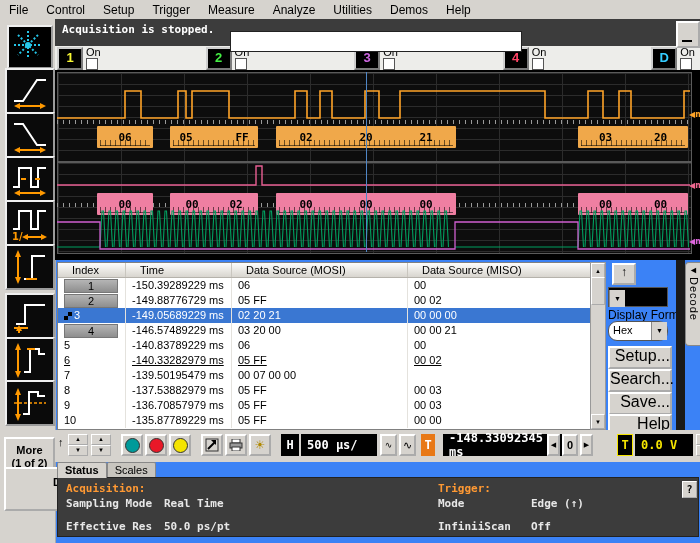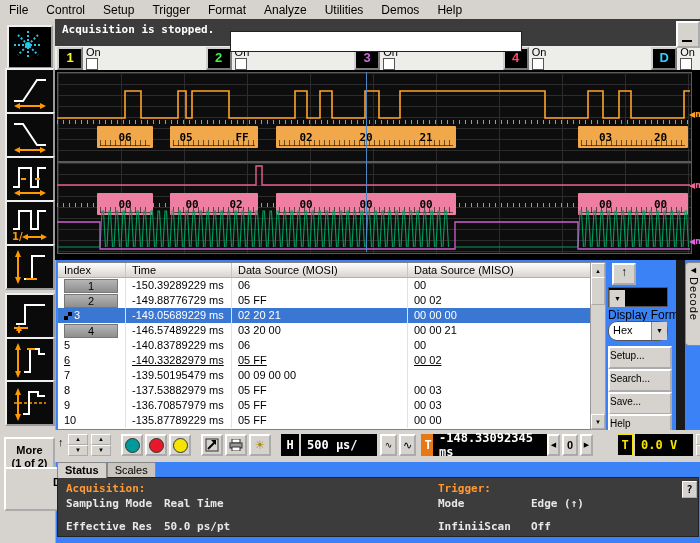--- a/index.html
+++ b/index.html
@@ -62,21 +62,21 @@
   .trigline{position:absolute;left:311px;top:2px;width:1px;height:180px;background:#4f86c6;z-index:5;}
   .marker{position:absolute;left:634px;font-size:8px;font-weight:bold;z-index:6;
     font-family:"DejaVu Sans",sans-serif;white-space:nowrap;cursor:pointer;}
 
   
   .listing{position:absolute;left:57px;top:262px;width:533px;height:166px;background:#fff;
     border:1px solid #808080;font-size:11px;}
   .lrow{display:grid;grid-template-columns:68px 106px 176px 1fr;height:15px;line-height:15px;}
   .lhead{background:linear-gradient(#fdfdfd,#e7e5e0 60%,#d8d5cf);border-bottom:1px solid #b5b2ab;
     height:14px;line-height:14px;}
-  .lhead span{padding-left:6px;border-right:1px solid #c9c6bf;overflow:hidden;white-space:nowrap;}
+  .lhead span{padding-left:6px;border-right:1px solid #c9c6bf;overflow:hidden;white-space:nowrap;margin-left:8px;}
   .lcell{padding-left:6px;border-right:1px solid #e4e2dd;overflow:hidden;white-space:nowrap;}
   .lrow.sel{background:#3a77d2;color:#fff;}
   .lrow.u .lcell{text-decoration:underline;}
   .idxblk{display:inline-block;width:52px;text-align:center;background:linear-gradient(#b5b5b5,#8e8e8e);
     border:1px solid #777;height:12px;line-height:12px;margin-top:1px;}
   .grid-icon{display:inline-block;width:8px;height:8px;margin-right:2px;vertical-align:middle;
     background:repeating-conic-gradient(#000 0 25%,transparent 0 50%);background-size:8px 8px;}
   .vscroll{position:absolute;left:590px;top:262px;width:14px;height:166px;background:#d6d3ce;
     border:1px solid #999;}
   .sbtn{position:absolute;left:0;width:12px;height:13px;background:#d6d3ce;border:1px outset #fff;
@@ -89,21 +89,21 @@
   .up-nav{position:absolute;left:8px;top:3px;width:20px;height:18px;background:#d6d3ce;
     border:2px outset #fff;text-align:center;font-size:12px;font-weight:bold;line-height:15px;cursor:pointer;}
   .combo{position:absolute;left:4px;width:58px;height:18px;border:1px solid #555;display:flex;cursor:pointer;}
   .combo .val{flex:1;font-size:11px;font-weight:bold;padding:2px 0 0 4px;overflow:hidden;white-space:nowrap;}
   .combo .drop{width:15px;background:#d6d3ce;border-left:1px solid #888;text-align:center;
     font-size:7px;line-height:17px;}
   .combo.dark{background:#000;} .combo.dark .val{color:#3aa0ff;}
   .combo.light{background:#fff;}
   .dlabel{position:absolute;left:4px;font-size:12px;}
   .dbtn{position:absolute;left:4px;width:60px;height:19px;background:#d6d3ce;border:2px outset #fff;
-    font-size:10px;text-align:left;line-height:16px;cursor:pointer;}
+    font-size:16px;text-align:right;line-height:16px;cursor:pointer;}
   .darkstrip{position:absolute;left:72px;top:0;width:9px;height:172px;background:#1a1a1a;}
   .decode-tab{position:absolute;left:81px;top:2px;width:17px;height:82px;background:#d6d3ce;
     border:1px solid #888;border-right:none;border-radius:4px 0 0 4px;font-size:11px;}
   .decode-tab .arr{position:absolute;left:3px;top:2px;font-size:9px;}
   .decode-tab .vtxt{position:absolute;left:2px;top:14px;writing-mode:vertical-rl;letter-spacing:1px;}
 
   
   .toolbar{position:absolute;left:55px;top:430px;width:645px;height:32px;background:#d6d3ce;}
   .tb{position:absolute;top:4px;height:22px;box-sizing:border-box;}
   .tbtn{background:#d6d3ce;border:2px outset #fff;display:flex;align-items:center;
@@ -132,21 +132,21 @@
 <body>
 
 <div class="screen">
 
   <div class="menubar">
     <span id="menu-items" style="display:flex;">
         <span class="menu-item">File</span>
         <span class="menu-item">Control</span>
         <span class="menu-item">Setup</span>
         <span class="menu-item">Trigger</span>
-        <span class="menu-item">Format</span>
+        <span class="menu-item">Measure</span>
         <span class="menu-item">Analyze</span>
         <span class="menu-item">Utilities</span>
         <span class="menu-item">Demos</span>
         <span class="menu-item">Help</span>
       </span>
   </div>
 
   <div class="sidebar">
     <div class="logo-btn">
       <svg width="38" height="36" viewBox="0 0 38 36">
@@ -385,21 +385,21 @@
         </div>
         <div class="lrow u">
           <span class="lcell">6</span>
           <span class="lcell">-140.33282979 ms</span>
           <span class="lcell">05 FF</span>
           <span class="lcell">00 02</span>
         </div>
         <div class="lrow">
           <span class="lcell">7</span>
           <span class="lcell">-139.50195479 ms</span>
-          <span class="lcell">00 09 00 00</span>
+          <span class="lcell">00 07 00 00</span>
         </div>
         <div class="lrow">
           <span class="lcell">8</span>
           <span class="lcell">-137.53882979 ms</span>
           <span class="lcell">05 FF</span>
           <span class="lcell">00 03</span>
         </div>
         <div class="lrow">
           <span class="lcell">9</span>
           <span class="lcell">-136.70857979 ms</span>
@@ -480,21 +480,21 @@
       </div>
     <div class="tb lcd badge" style="left:226px;width:18px;padding-left:0;justify-content:center;">H</div>
     <div class="tb lcd" style="left:246px;width:76px;">500 µs/</div>
     <div class="tb tbtn" style="left:325px;width:17px;font-size:9px;">
         <span>∿</span>
       </div>
     <div class="tb tbtn" style="left:344px;width:17px;font-size:11px;">
         <span>∿</span>
       </div>
     <div class="tb lcd badge" style="left:366px;width:14px;background:#e87816;color:#fff;padding-left:0;justify-content:center;">T</div>
-    <div class="tb lcd" style="left:378px;width:120px;">-148.33092345 ms</div>
+    <div class="tb lcd" style="left:388px;width:120px;">-148.33092345 ms</div>
     <div class="tb tbtn" style="left:492px;width:13px;font-size:7px;">
         <span>◀</span>
       </div>
     <div class="tb tbtn" style="left:507px;width:16px;font-size:11px;font-weight:bold;">0</div>
     <div class="tb tbtn" style="left:525px;width:13px;font-size:7px;">
         <span>▶</span>
       </div>
     <div class="tb lcd badge" style="left:562px;width:16px;background:#000;color:#f5e400;border:1px solid #f5e400;padding-left:0;justify-content:center;">T</div>
     <div class="tb lcd" style="left:580px;width:58px;color:#f5e400;">0.0 V</div>
     <div class="tb spin" style="left:641px;width:18px;">

